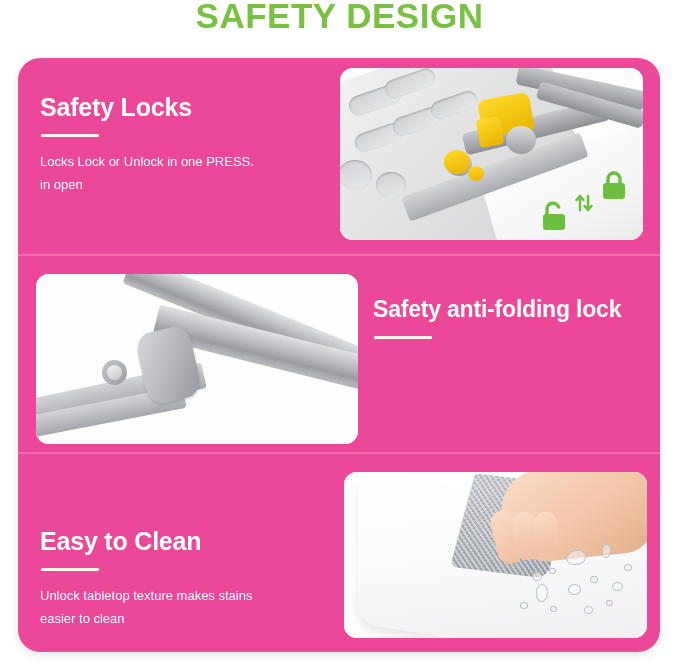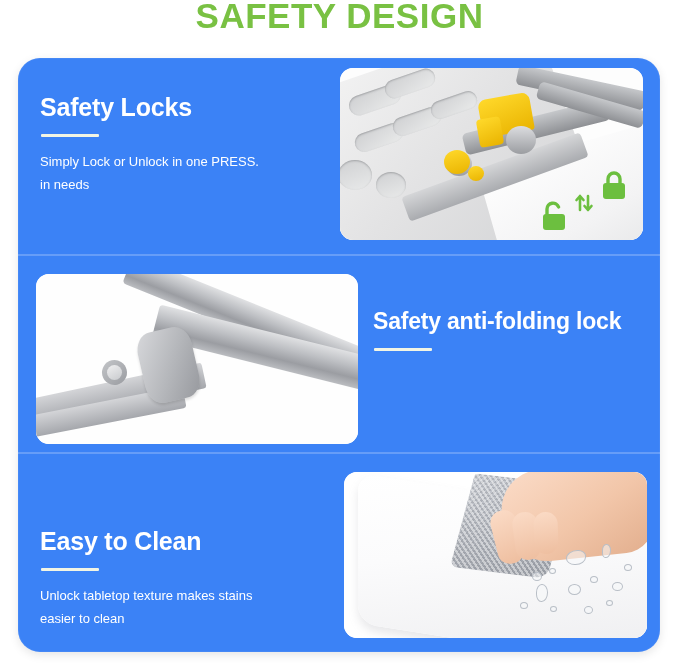--- a/index.html
+++ b/index.html
@@ -26,21 +26,21 @@
     color: #79c143;
     line-height: 44px;
     white-space: nowrap;
   }
 
   
   .board {
     position: absolute;
     left: 18px; top: 58px;
     width: 642px; height: 594px;
-    background: #3b82f6;
+    background: #ec4899;
     border-radius: 22px;
     box-shadow: 0 3px 10px rgba(0,0,0,0.10);
     overflow: hidden;
   }
   .board-section {
     position: absolute;
     left: 0; width: 642px;
     height: 198px;
   }
   .sec1 { top: 0; }
@@ -61,21 +61,21 @@
   .txt-3 { left: 22px; top: 36px; width: 290px; margin-top: 36px; }
 
   .feat-title {
     color: #ffffff;
     font-weight: bold;
     font-size: 25px;
     line-height: 30px;
     letter-spacing: -0.2px;
     white-space: nowrap;
   }
-  .txt-2 .feat-title { font-size: 23px; margin-top: 12px; }
+  .txt-2 .feat-title { font-size: 23px; }
   .title-rule {
     width: 58px; height: 3px;
     background: #f2f5e4;
     margin: 12px 0 13px 1px;
     border-radius: 1px;
   }
   .feat-body {
     color: #ffffff;
     font-size: 13px;
     line-height: 23px;
@@ -252,22 +252,22 @@
 
   <div class="board">
     <div class="board-inner-shadow"></div>
 
     <div class="board-section sec1">
 
       <div class="txt-block txt-1">
         <div class="feat-title">Safety Locks</div>
         <div class="title-rule"></div>
         <div class="feat-body">
-          <div>Simply Lock or Unlock in one PRESS.</div>
-          <div>in needs</div>
+          <div>Locks Lock or Unlock in one PRESS.</div>
+          <div>in open</div>
         </div>
       </div>
 
       <div class="photo-card ph-1">
         <div class="photo-inner">
           <div class="p1-bg"></div>
 
           <div class="p1-plate"></div>
           <div class="p1-slot" style="left:8px;  top:22px;  width:54px; height:20px; transform:rotate(-19deg);"></div>
           <div class="p1-slot" style="left:44px; top:6px;   width:52px; height:19px; transform:rotate(-19deg);"></div>

